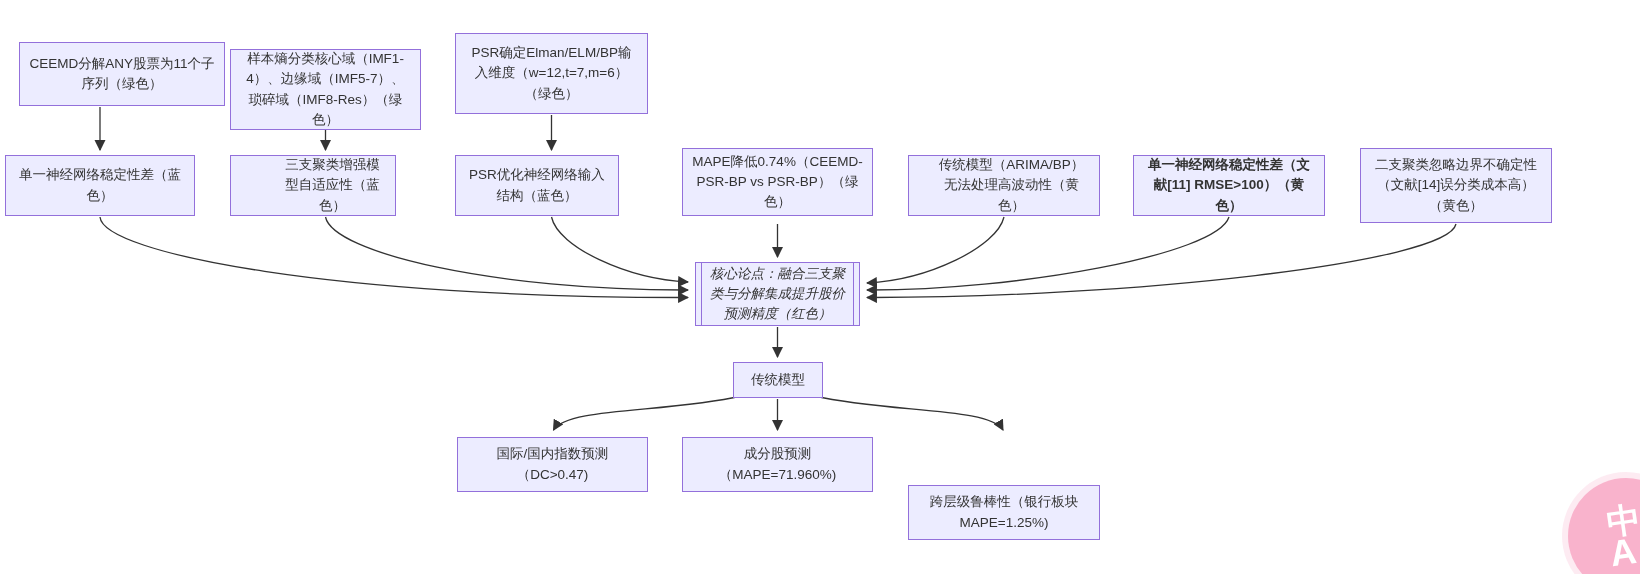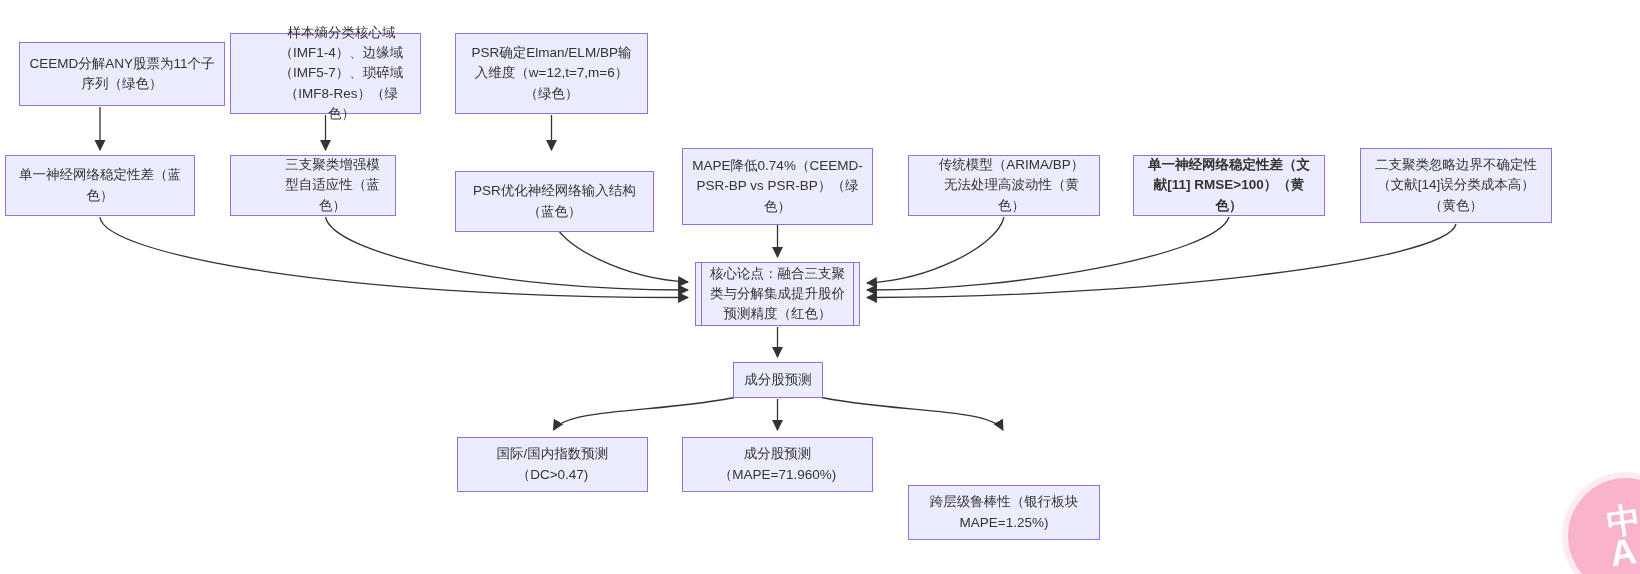--- a/index.html
+++ b/index.html
@@ -11,21 +11,21 @@
   #canvas{position:absolute;inset:0;width:1640px;height:574px;}
   svg.edges{position:absolute;left:0;top:0;width:1640px;height:574px;pointer-events:none;}
   .node{
     position:absolute;box-sizing:border-box;
     background:#ECECFF;border:1px solid #9370DB;
     color:#333333;font-size:13.5px;line-height:1.5;
     display:flex;align-items:center;justify-content:center;text-align:center;
     padding:4px 9px;
   }
   .node .lbl{display:block;width:100%;word-break:break-word;}
-  .subroutine{padding:4px 14px;}
+  .subroutine{padding:4px 14px;font-style:italic;}
   .sub-bar{
     position:absolute;top:0;bottom:0;width:0;border-left:1px solid #9370DB;
   }
   .sub-bar.left{left:5px;}
   .sub-bar.right{right:5px;}
   .translate-badge{
     position:absolute;left:1568px;top:478px;width:116px;height:116px;
     border-radius:50%;
     display:flex;align-items:center;justify-content:center;
     box-shadow:0 0 0 6px rgba(250,198,218,0.35);
@@ -61,57 +61,57 @@
       <path marker-end="url(#arrow)" d="M1456,224 C1448,263 1125,298 867,297.5"></path>
       <path marker-end="url(#arrow)" d="M741,396 C668,413 567,407 553.5,430"></path>
       <path marker-end="url(#arrow)" d="M777.5,399 L777.5,430"></path>
       <path marker-end="url(#arrow)" d="M815,396 C888,413 990,407 1003,430"></path>
     </g>
   </svg>
 
   <div class="node" style="left:5px;top:42px;width:206px;height:64px;margin-left:14px;">
     <span class="lbl">CEEMD分解ANY股票为11个子序列（绿色）</span>
   </div>
-  <div class="node" style="left:230px;top:33px;width:191px;height:81px;padding-left:41px;">
+  <div class="node" style="left:230px;top:49px;width:191px;height:81px;">
     <span class="lbl">样本熵分类核心域（IMF1-4）、边缘域（IMF5-7）、琐碎域（IMF8-Res）（绿色）</span>
   </div>
   <div class="node" style="left:455px;top:33px;width:193px;height:81px;">
     <span class="lbl">PSR确定Elman/ELM/BP输入维度（w=12,t=7,m=6）（绿色）</span>
   </div>
 
   <div class="node" style="left:5px;top:155px;width:190px;height:61px;">
     <span class="lbl">单一神经网络稳定性差（蓝色）</span>
   </div>
   <div class="node" style="left:230px;top:155px;width:166px;height:61px;padding-left:48px;">
     <span class="lbl">三支聚类增强模型自适应性（蓝色）</span>
   </div>
-  <div class="node" style="left:455px;top:155px;width:199px;height:61px;margin-top:16px;">
+  <div class="node" style="left:455px;top:155px;width:164px;height:61px;">
     <span class="lbl">PSR优化神经网络输入结构（蓝色）</span>
   </div>
-  <div class="node" style="left:682px;top:148px;width:191px;height:77px;">
+  <div class="node" style="left:682px;top:148px;width:191px;height:68px;">
     <span class="lbl">MAPE降低0.74%（CEEMD-PSR-BP vs PSR-BP）（绿色）</span>
   </div>
   <div class="node" style="left:908px;top:155px;width:192px;height:61px;padding-left:24px;">
     <span class="lbl">传统模型（ARIMA/BP）无法处理高波动性（黄色）</span>
   </div>
   <div class="node" style="left:1133px;top:155px;width:192px;height:61px;font-weight:bold;">
     <span class="lbl">单一神经网络稳定性差（文献[11] RMSE&gt;100）（黄色）</span>
   </div>
   <div class="node" style="left:1360px;top:148px;width:192px;height:75px;text-align:center;">
     <span class="lbl">二支聚类忽略边界不确定性（文献[14]误分类成本高）（黄色）</span>
   </div>
 
   <div class="node subroutine" style="left:695px;top:262px;width:165px;height:64px;">
     <span class="sub-bar left"></span>
     <span class="sub-bar right"></span>
     <span class="lbl">核心论点：融合三支聚类与分解集成提升股价预测精度（红色）</span>
   </div>
 
   <div class="node" style="left:733px;top:362px;width:90px;height:36px;">
-    <span class="lbl">成分股预测</span>
+    <span class="lbl">传统模型</span>
   </div>
 
   <div class="node" style="left:457px;top:437px;width:191px;height:55px;">
     <span class="lbl">国际/国内指数预测（DC&gt;0.47)</span>
   </div>
   <div class="node" style="left:682px;top:437px;width:191px;height:55px;">
     <span class="lbl">成分股预测（MAPE=71.960%)</span>
   </div>
   <div class="node" style="left:908px;top:437px;width:192px;height:55px;margin-top:48px;">
     <span class="lbl">跨层级鲁棒性（银行板块MAPE=1.25%)</span>

